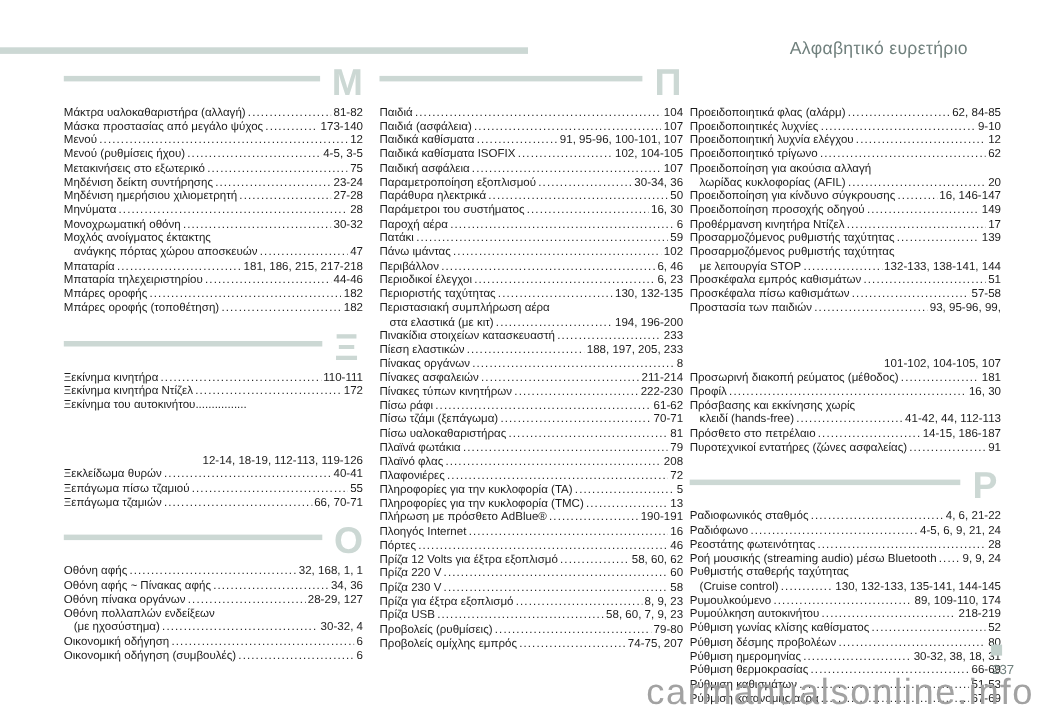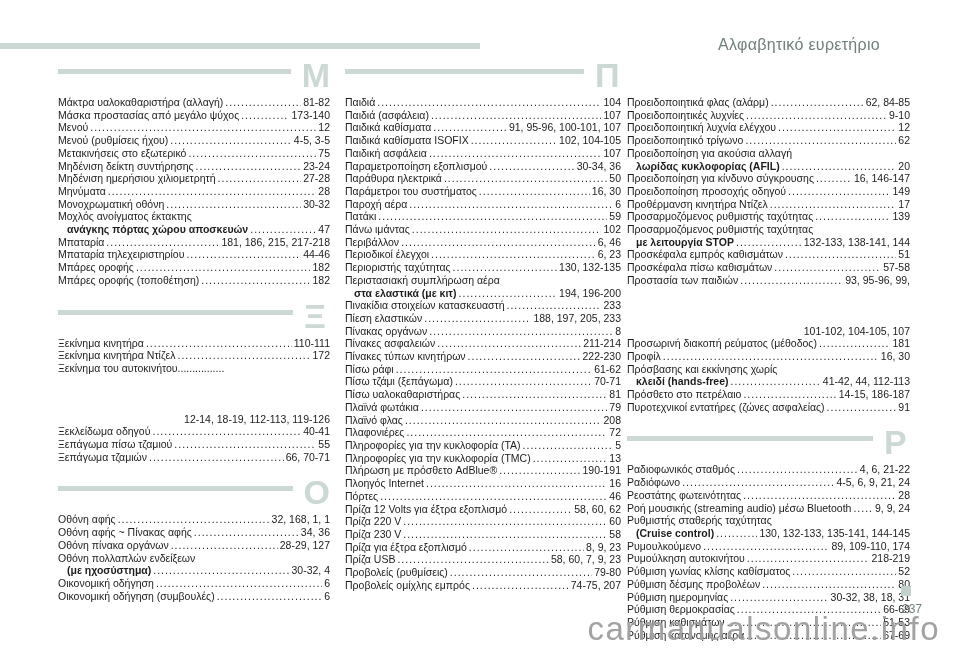--- a/index.html
+++ b/index.html
@@ -23,21 +23,21 @@
   .section-header{display:flex;align-items:flex-start;height:30px;margin-bottom:6px;}
   .section-bar{flex:1 1 auto;height:5px;background:var(--accent);margin-top:9px;}
   .section-letter{font-size:34px;line-height:30px;font-weight:600;color:var(--accent);margin-left:11px;min-width:26px;text-align:left;}
   .header-spacer{height:36px;}
 
   .entry-line{display:flex;align-items:baseline;font-size:10.5px;line-height:12.7px;color:var(--ink);}
   .entry-line .lbl{white-space:nowrap;flex:0 0 auto;}
   .entry-line .dots{flex:1 1 0;min-width:0;overflow:hidden;white-space:nowrap;margin:0 2px;color:var(--ink);}
   .entry-line .dots::after{content:"....................................................................................................................................";letter-spacing:1px;}
   .entry-line .pg{white-space:nowrap;flex:0 0 auto;}
-  .entry-line.cont .lbl{padding-left:9px;font-weight:bold;}
+  .entry-line.cont .lbl{padding-left:9px;}
   .entry-line.pages-only{justify-content:flex-end;margin-top:38px;}
 
   .footer-square{position:absolute;left:901px;top:586px;width:10px;height:10px;background:#c3d0cc;}
   .page-number{position:absolute;top:602px;right:38px;font-size:12px;color:var(--muted);}
   .watermark{position:absolute;right:20px;bottom:1px;font-size:33px;color:#a2a2a2;letter-spacing:1.5px;}
 </style>
 </head>
 <body>
 
 <div class="page">
@@ -174,21 +174,21 @@
         <div class="entry">
           <div class="entry-line">
             <span class="lbl">Ξεκίνημα του αυτοκινήτου................</span>
           </div>
           <div class="entry-line pages-only">
             <span class="pg">12-14, 18-19, 112-113, 119-126</span>
           </div>
         </div>
         <div class="entry">
           <div class="entry-line">
-            <span class="lbl">Ξεκλείδωμα οδηγού</span>
+            <span class="lbl">Ξεκλείδωμα θυρών</span>
             <span class="dots"></span>
             <span class="pg">40-41</span>
           </div>
         </div>
         <div class="entry">
           <div class="entry-line">
             <span class="lbl">Ξεπάγωμα πίσω τζαμιού</span>
             <span class="dots"></span>
             <span class="pg">55</span>
           </div>

